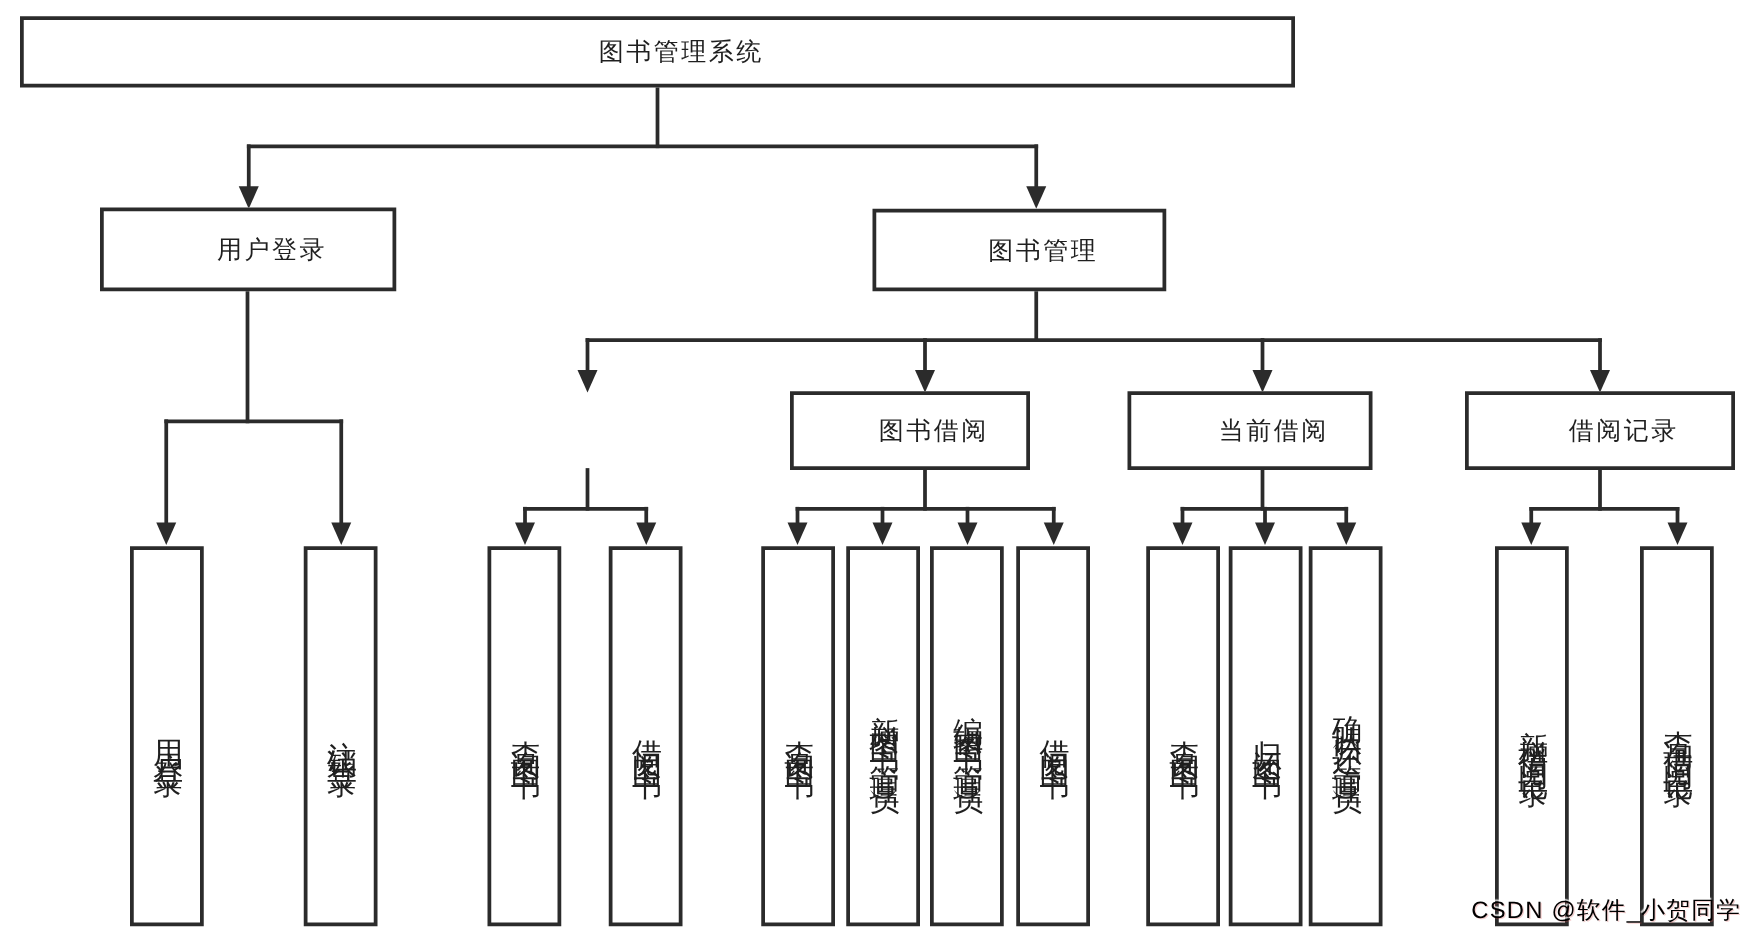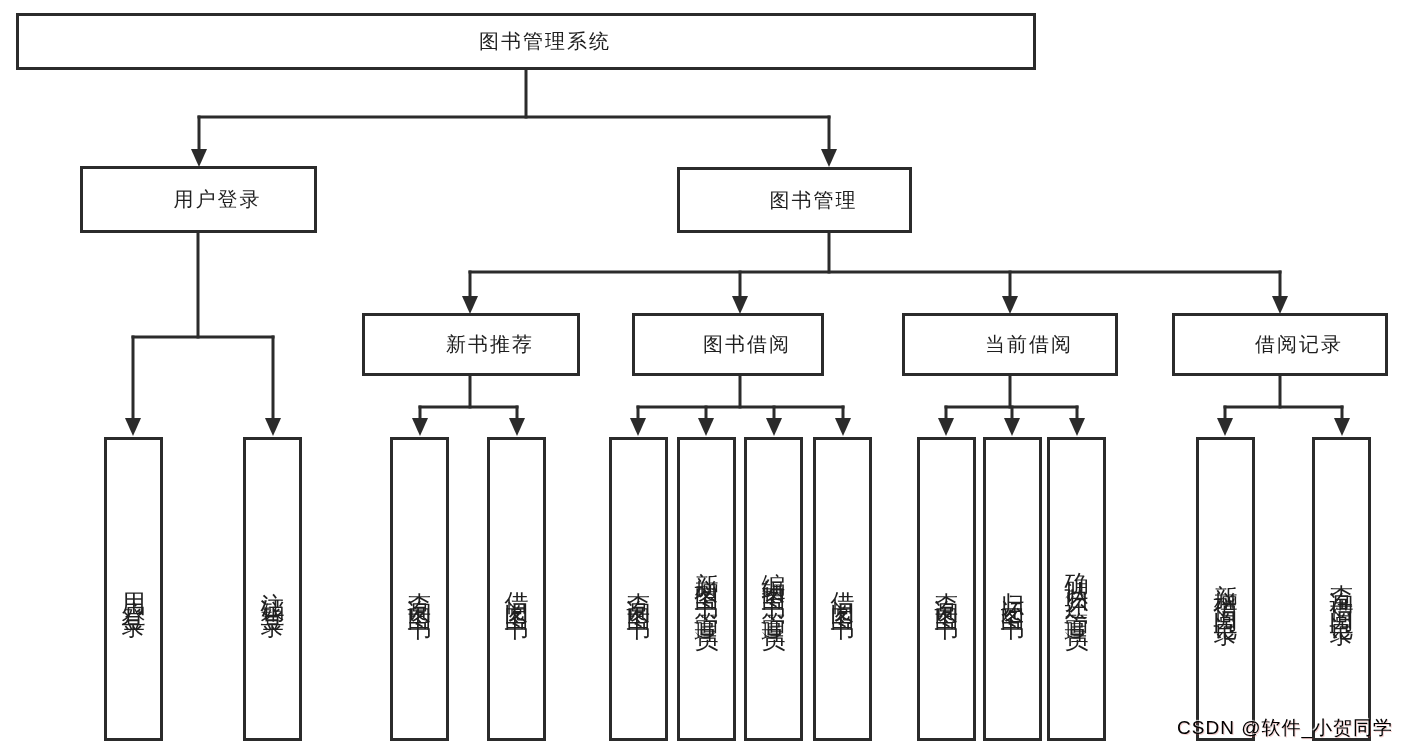--- a/index.html
+++ b/index.html
@@ -131,25 +131,24 @@
       <polygon points="1004,418 1020,418 1012,436"></polygon>
       <polygon points="1069,418 1085,418 1077,436"></polygon>
       <polygon points="1217,418 1233,418 1225,436"></polygon>
       <polygon points="1334,418 1350,418 1342,436"></polygon>
     </g>
   </svg>
 
   <div class="hbox" style="left:16px;top:13px;width:1020px;height:57px;">图书管理系统</div>
 
   <div class="hbox" style="left:80px;top:166px;width:237px;height:67px;">用户登录</div>
-  <div class="hbox" style="left:677px;top:167px;width:235px;height:66px;text-align:right;">图书管理</div>
+  <div class="hbox" style="left:698px;top:167px;width:235px;height:66px;text-align:right;">图书管理</div>
 
-  <div class="hbox" style="left:362px;top:313px;width:218px;height:63px;">新书推荐</div>
   <div class="hbox" style="left:632px;top:313px;width:192px;height:63px;">图书借阅</div>
-  <div class="hbox" style="left:902px;top:313px;width:216px;height:63px;">当前借阅</div>
+  <div class="hbox" style="left:902px;top:313px;width:196px;height:63px;">当前借阅</div>
   <div class="hbox" style="left:1172px;top:313px;width:216px;height:63px;">借阅记录</div>
 
   <div class="vbox" style="left:104px;">
     <span class="vtext">用户登录</span>
   </div>
   <div class="vbox" style="left:243px;">
     <span class="vtext">注销登录</span>
   </div>
 
   <div class="vbox" style="left:390px;">

